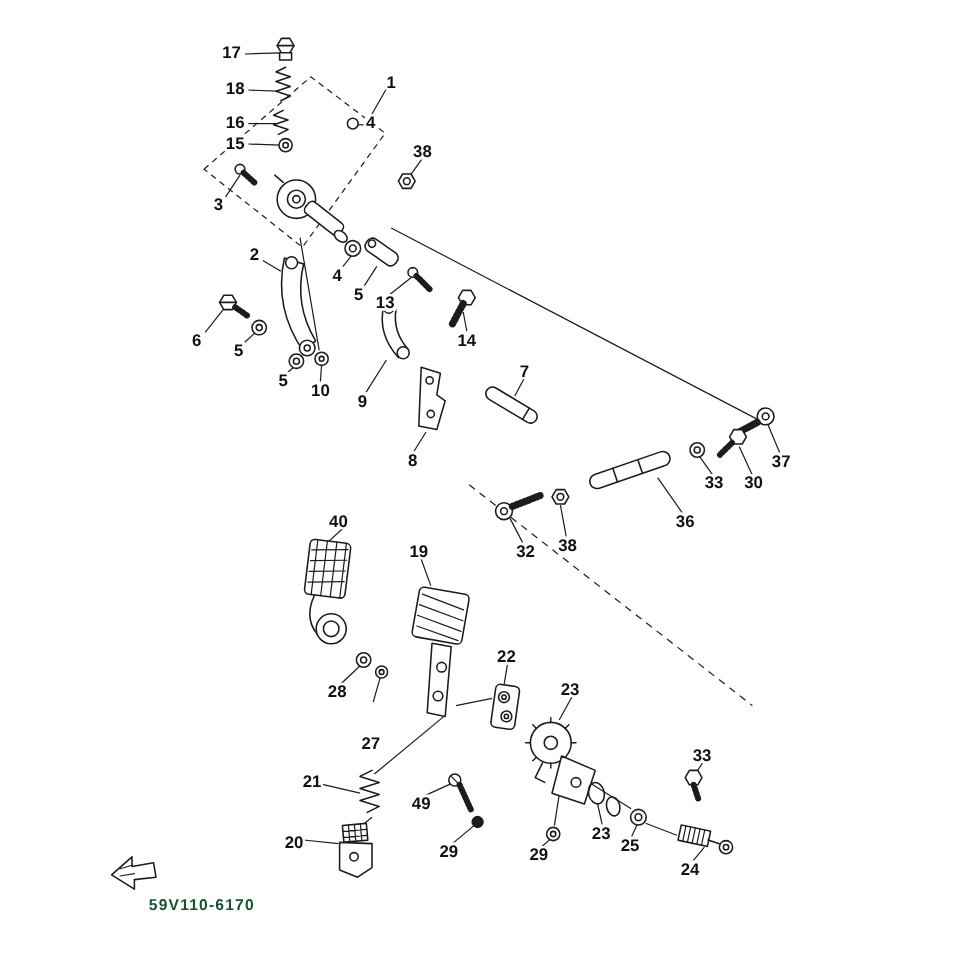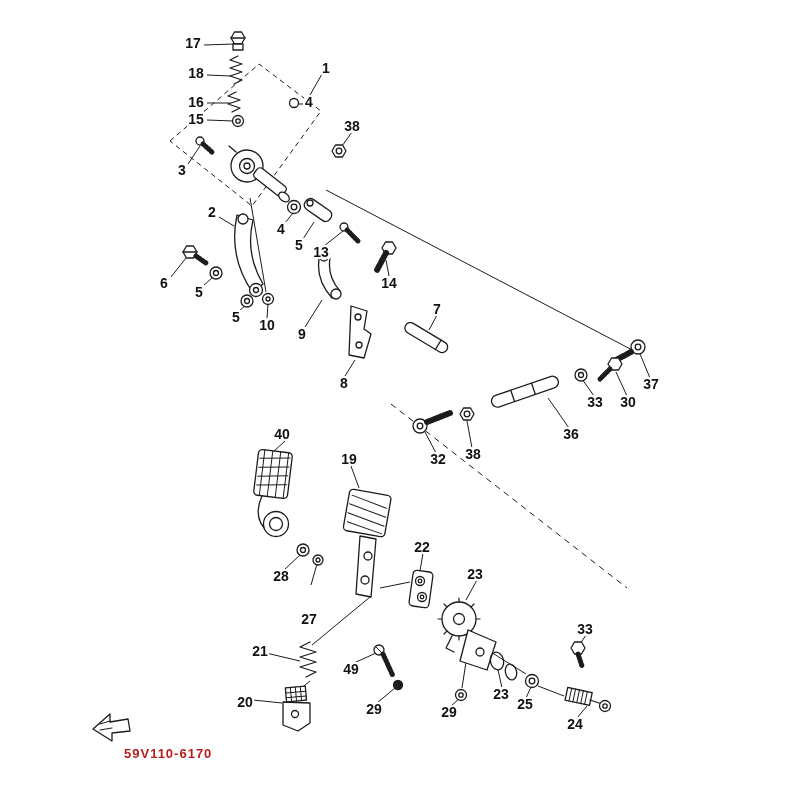--- a/index.html
+++ b/index.html
@@ -3,21 +3,21 @@
 <meta charset="utf-8">
 <style>
   html,body{margin:0;padding:0;background:#fff;}
   .stage{position:relative;width:710px;height:800px;background:#fff;overflow:hidden;
          font-family:"Liberation Sans",sans-serif;}
   .stage svg{position:absolute;left:0;top:0;}
   .part-label{position:absolute;transform:translate(-50%,-50%);
     font:700 14px "Liberation Sans",sans-serif;color:#111;background:#fff;
     padding:0 1px;line-height:1;white-space:nowrap;}
   .diagram-code{position:absolute;left:124px;top:746px;
-    font:700 13px "Liberation Sans",sans-serif;color:#b91c1c;letter-spacing:1px;}
+    font:700 13px "Liberation Sans",sans-serif;color:#14532d;letter-spacing:1px;}
 </style>
 </head>
 <body>
 
 <div class="stage">
 
   <svg width="800" height="800" viewBox="0 0 800 800">
 
     <g stroke="#1c1c1c" stroke-width="1" fill="none">
       <polygon points="170,141 259,64 321,111 252,206" stroke-dasharray="5 4"></polygon>

